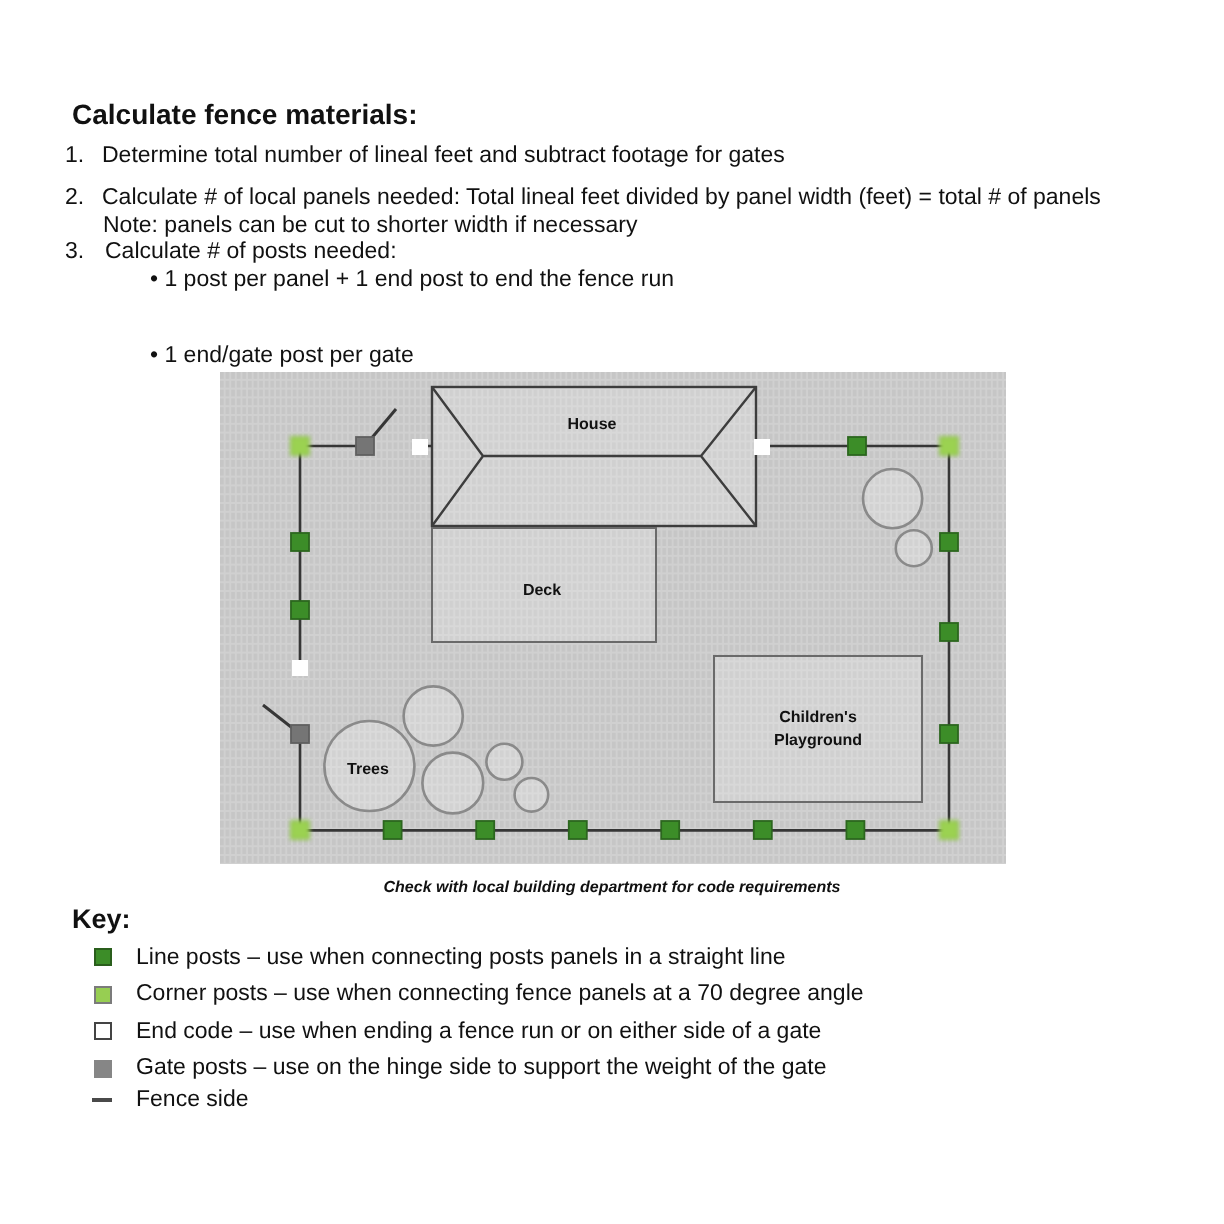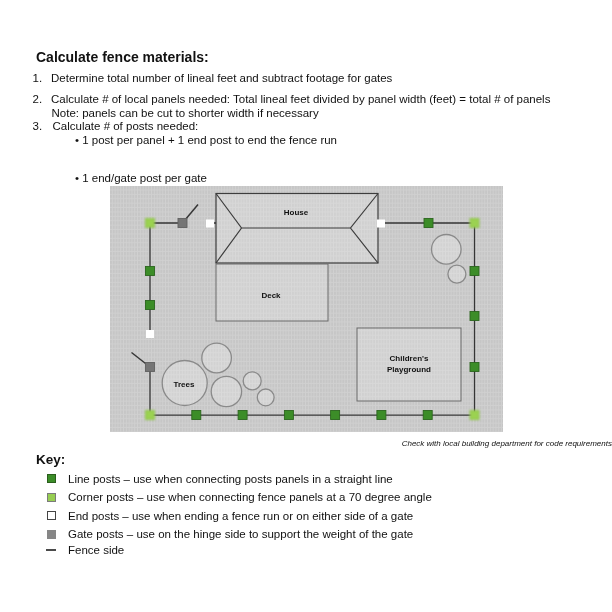--- a/index.html
+++ b/index.html
@@ -119,35 +119,35 @@
 
   <rect x="35.5" y="80.5" width="9" height="9" fill="#3c8d28" stroke="#2c661e" stroke-width="0.9"></rect>
 
   <rect x="35.5" y="114.5" width="9" height="9" fill="#3c8d28" stroke="#2c661e" stroke-width="0.9"></rect>
 
   <rect x="36" y="144" width="8" height="8" fill="#ffffff"></rect>
 
   <rect x="35.5" y="176.5" width="9" height="9" fill="#757575" stroke="#606060" stroke-width="0.9"></rect>
 </svg>
 
-<div class="abs" style="left:0;top:438.5px;width:612px;text-align:right;font-size:8px;font-style:italic;">Check with local building department for code requirements</div>
+<div class="abs" style="left:0;top:438.5px;width:612px;text-align:center;font-size:8px;font-style:italic;font-weight:bold;">Check with local building department for code requirements</div>
 
 <div class="abs" style="left:36px;top:452px;font-size:13.5px;font-weight:bold;">Key:</div>
 
 <div class="abs" style="left:47px;top:474px;width:9px;height:9px;background:#3c8d28;border:1px solid #2a5e1c;box-sizing:border-box;"></div>
 
 <div class="abs" style="left:68px;top:472.5px;font-size:11.5px;">Line posts – use when connecting posts panels in a straight line</div>
 
 <div class="abs" style="left:47px;top:492.5px;width:9px;height:9px;background:#97ce52;border:1px solid #7b7b7b;box-sizing:border-box;"></div>
 
 <div class="abs" style="left:68px;top:491px;font-size:11.5px;">Corner posts – use when connecting fence panels at a 70 degree angle</div>
 
 <div class="abs" style="left:47px;top:511px;width:9px;height:9px;background:#ffffff;border:1px solid #444;box-sizing:border-box;"></div>
 
-<div class="abs" style="left:68px;top:509.5px;font-size:11.5px;">End posts – use when ending a fence run or on either side of a gate</div>
+<div class="abs" style="left:68px;top:509.5px;font-size:11.5px;">End code – use when ending a fence run or on either side of a gate</div>
 
 <div class="abs" style="left:47px;top:529.5px;width:9px;height:9px;background:#868686;"></div>
 
 <div class="abs" style="left:68px;top:528px;font-size:11.5px;">Gate posts – use on the hinge side to support the weight of the gate</div>
 
 <div class="abs" style="left:46px;top:549px;width:10px;height:2px;background:#4a4a4a;"></div>
 
 <div class="abs" style="left:68px;top:543.5px;font-size:11.5px;">Fence side</div>
 
 </body></html>

